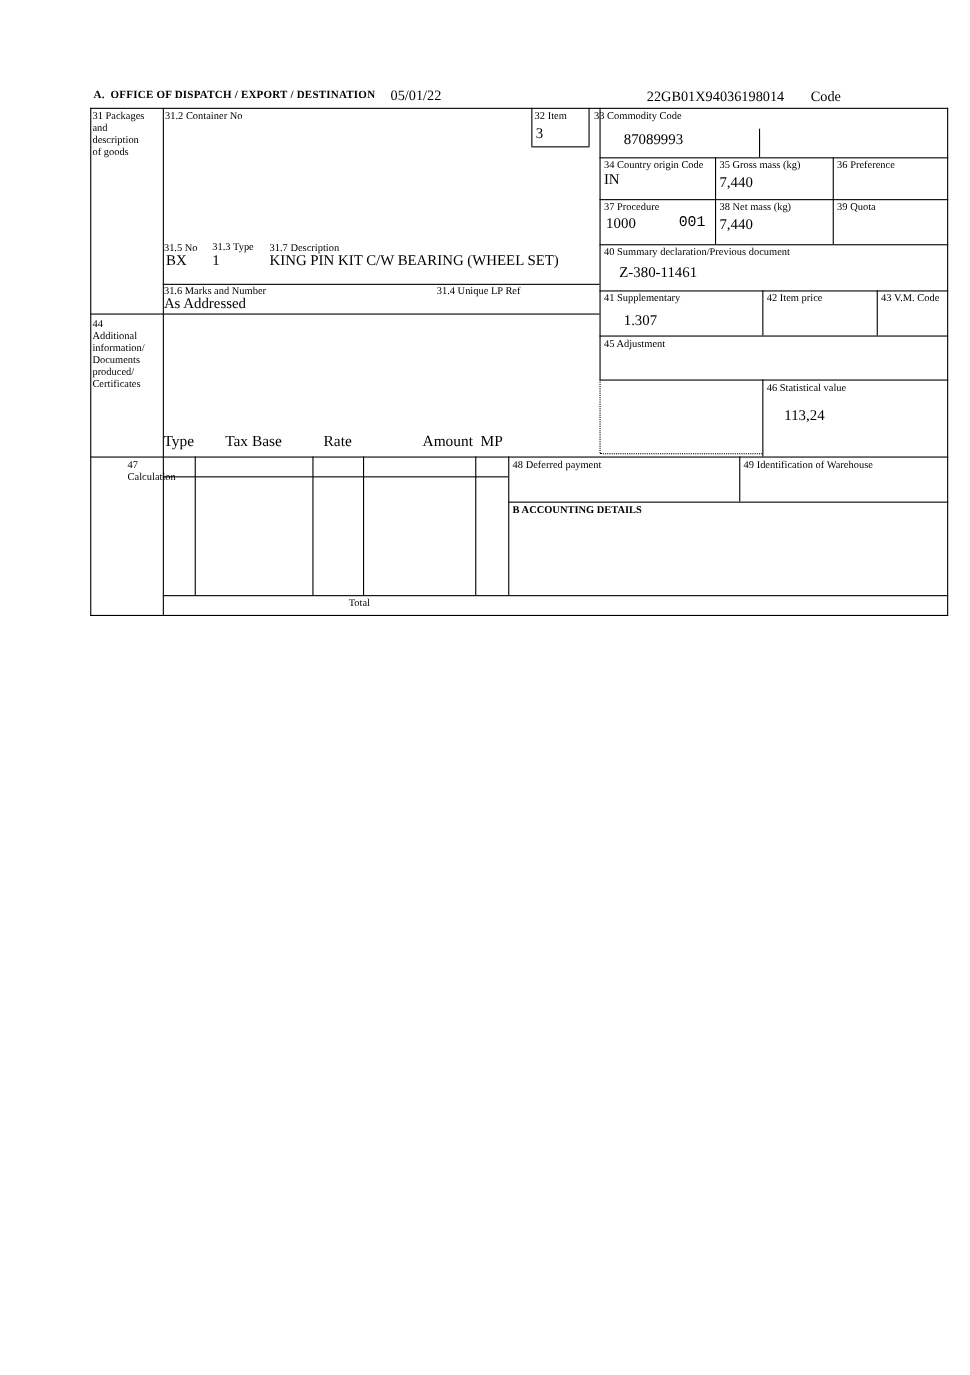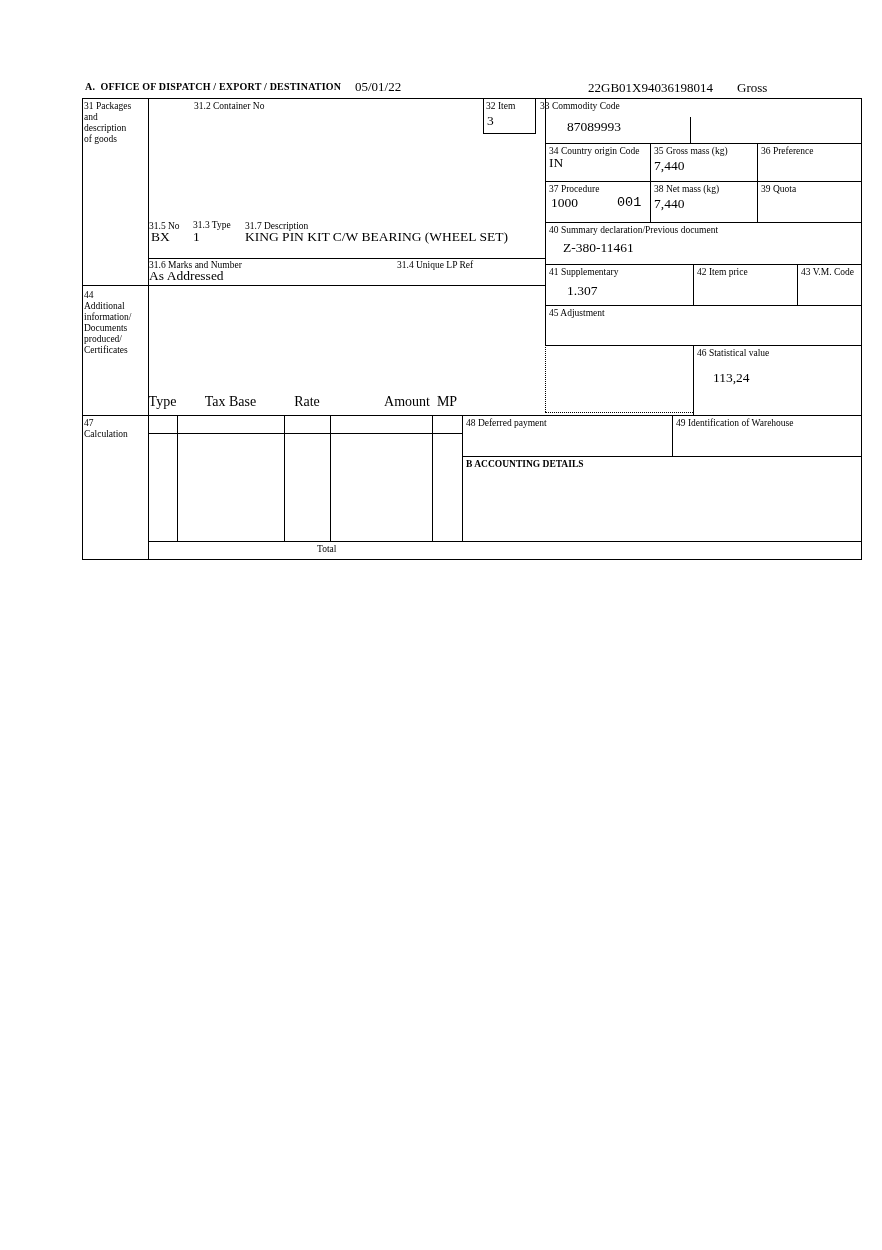--- a/index.html
+++ b/index.html
@@ -17,21 +17,21 @@
   .th{position:absolute;top:394px;font-size:14px;text-align:center;}
 </style>
 </head>
 <body>
 
 <div class="page">
 
   <div class="hdrA" style="left:85px;top:81px;">A.  OFFICE OF DISPATCH / EXPORT / DESTINATION</div>
   <div class="hdrV" style="left:355px;top:79px;">05/01/22</div>
   <div class="hdrV" style="left:588px;top:80px;">22GB01X94036198014</div>
-  <div class="hdrV" style="left:737px;top:80px;">Gross</div>
+  <div class="hdrV" style="left:737px;top:80px;">Code</div>
 
   <i class="hl" style="left:82px;top:98px;width:780px;"></i>
   <i class="hl" style="left:82px;top:559px;width:780px;"></i>
   <i class="vl" style="left:82px;top:98px;height:462px;"></i>
   <i class="vl" style="left:861px;top:98px;height:462px;"></i>
 
   <i class="vl" style="left:148px;top:98px;height:461px;"></i>
   <i class="vl" style="left:545px;top:98px;height:247px;"></i>
   <i class="vd" style="left:545px;top:345px;height:67px;"></i>
   <i class="hd" style="left:545px;top:412px;width:148px;"></i>
@@ -65,21 +65,21 @@
   <i class="vl" style="left:462px;top:415px;height:126px;"></i>
   <i class="vl" style="left:672px;top:415px;height:41px;"></i>
   <i class="hl" style="left:462px;top:456px;width:400px;"></i>
   <i class="hl" style="left:148px;top:541px;width:714px;"></i>
 
   <div class="lbl" style="left:84px;top:101px;width:62px;">31 Packages
 and
 description
 of goods</div>
 
-  <div class="lbl" style="left:150px;top:101px;margin-left:44px;">31.2 Container No</div>
+  <div class="lbl" style="left:150px;top:101px;">31.2 Container No</div>
   <div class="val" style="left:150px;top:114px;"></div>
 
   <div class="lbl" style="left:486px;top:101px;">32 Item</div>
   <div class="val" style="left:487px;top:114px;">3</div>
 
   <div class="lbl" style="left:540px;top:101px;">33 Commodity Code</div>
   <div class="val" style="left:567px;top:120px;">87089993</div>
 
   <div class="lbl" style="left:549px;top:146px;">34 Country origin Code</div>
   <div class="val" style="left:549px;top:156px;">IN</div>
@@ -122,21 +122,21 @@
 information/
 Documents
 produced/
 Certificates</div>
 
   <div class="lbl" style="left:549px;top:308px;">45 Adjustment</div>
 
   <div class="lbl" style="left:697px;top:348px;">46 Statistical value</div>
   <div class="val" style="left:713px;top:371px;">113,24</div>
 
-  <div class="lbl" style="left:84px;top:418px;width:62px;">47
+  <div class="lbl" style="left:84px;top:418px;width:62px;padding-left:32px;">47
 Calculation</div>
 
   <div class="th" style="left:148px;width:29px;">Type</div>
   <div class="th" style="left:177px;width:107px;">Tax Base</div>
   <div class="th" style="left:284px;width:46px;">Rate</div>
   <div class="th" style="left:330px;width:100px;text-align:right;">Amount</div>
   <div class="th" style="left:432px;width:30px;">MP</div>
 
   <div class="lbl" style="left:466px;top:418px;">48 Deferred payment</div>
   <div class="lbl" style="left:676px;top:418px;">49 Identification of Warehouse</div>

